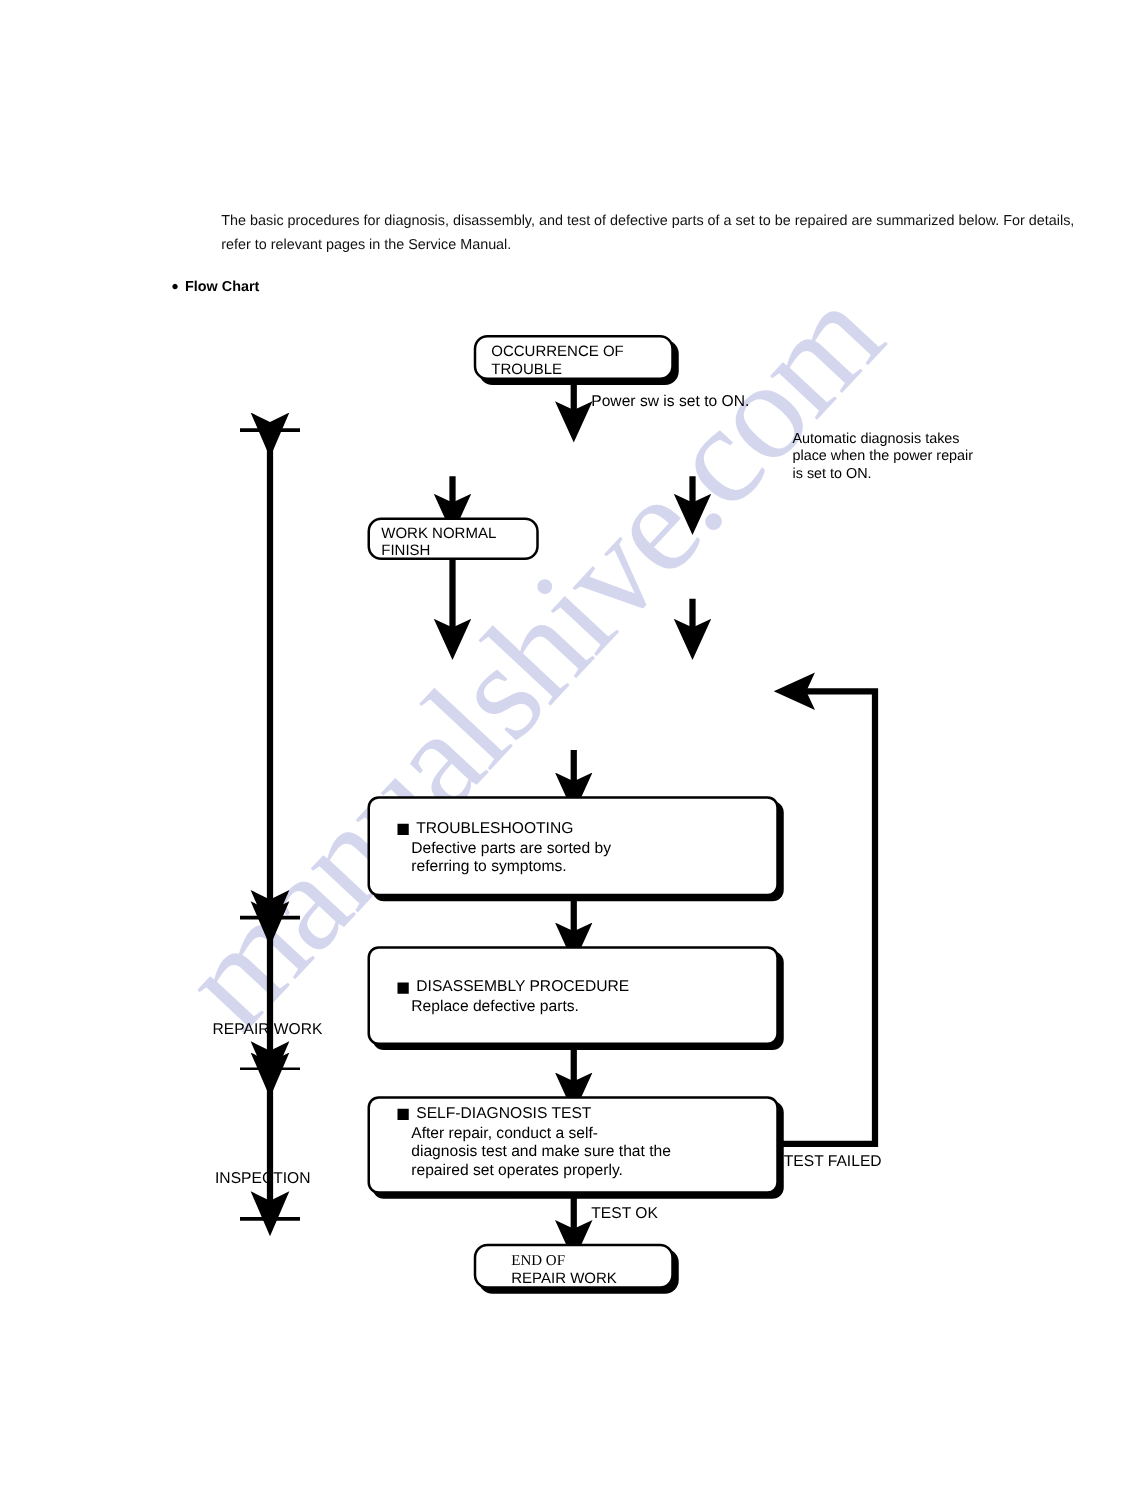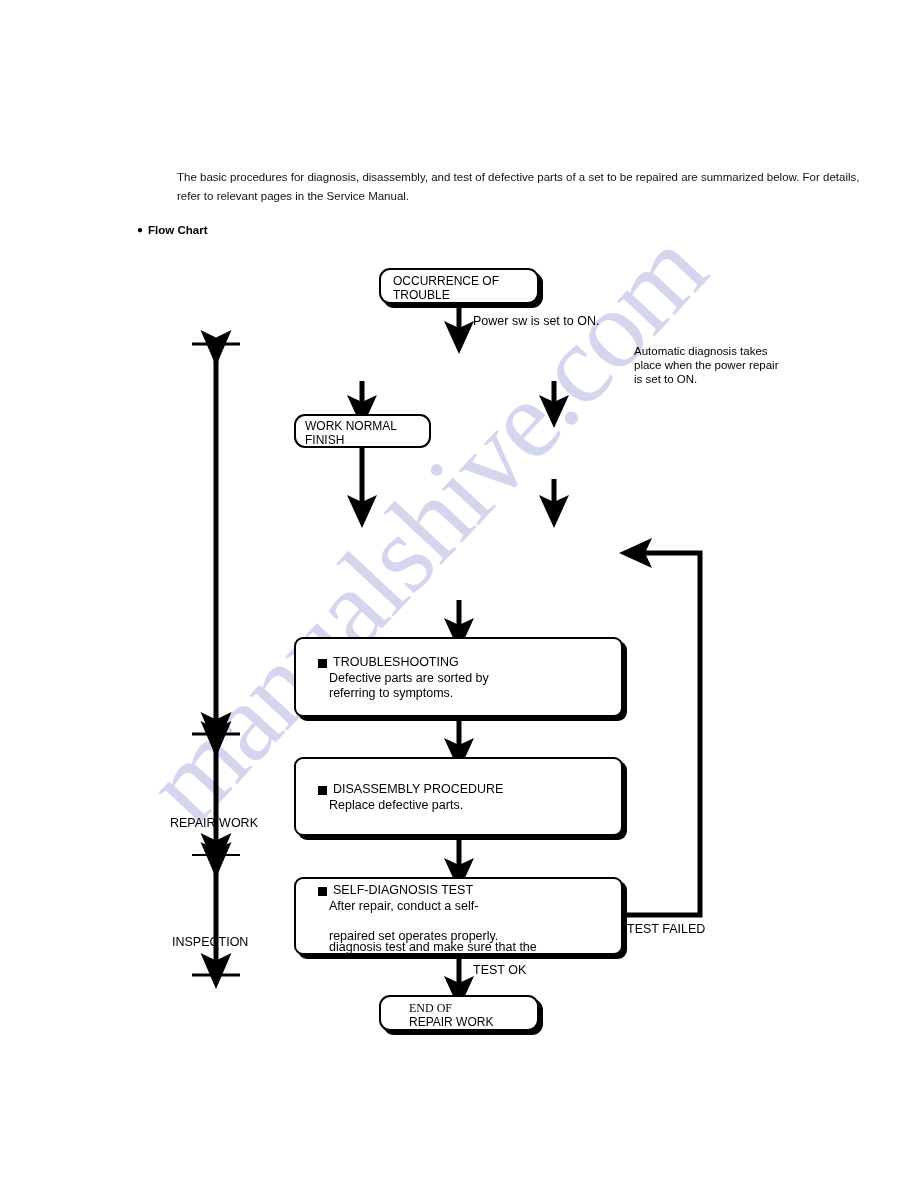--- a/index.html
+++ b/index.html
@@ -228,21 +228,21 @@
     <div class="node rounded-box shadowed" style="left:294px; top:757px; width:329px; height:79px;padding-left:32px;">
       <div class="marker" style="left:22px; top:27px;"></div>
       <div class="ntext" style="left:37px; top:23px;">DISASSEMBLY PROCEDURE</div>
       <div class="ntext" style="left:33px; top:39px;">Replace defective parts.</div>
     </div>
 
     <div class="node rounded-box shadowed" style="left:294px; top:877px; width:329px; height:78px;">
       <div class="marker" style="left:22px; top:8px;"></div>
       <div class="ntext" style="left:37px; top:4px;">SELF-DIAGNOSIS TEST</div>
       <div class="ntext" style="left:33px; top:20px;">After repair, conduct a self-</div>
-      <div class="ntext" style="left:33px; top:35px;margin-top:26px;">diagnosis test and make sure that the</div>
+      <div class="ntext" style="left:33px; top:35px;">diagnosis test and make sure that the</div>
       <div class="ntext" style="left:33px; top:50px;">repaired set operates properly.</div>
     </div>
 
     <div class="node rounded-pill shadowed" style="left:379px; top:995px; width:160px; height:36px;">
       <div class="ntext small" style="left:28px; top:4px;font-family:Liberation Serif, serif;">END OF</div>
       <div class="ntext small" style="left:28px; top:18px;">REPAIR WORK</div>
     </div>
 
     <div class="label" style="left:473px; top:314px;">Power sw is set to ON.</div>
 

